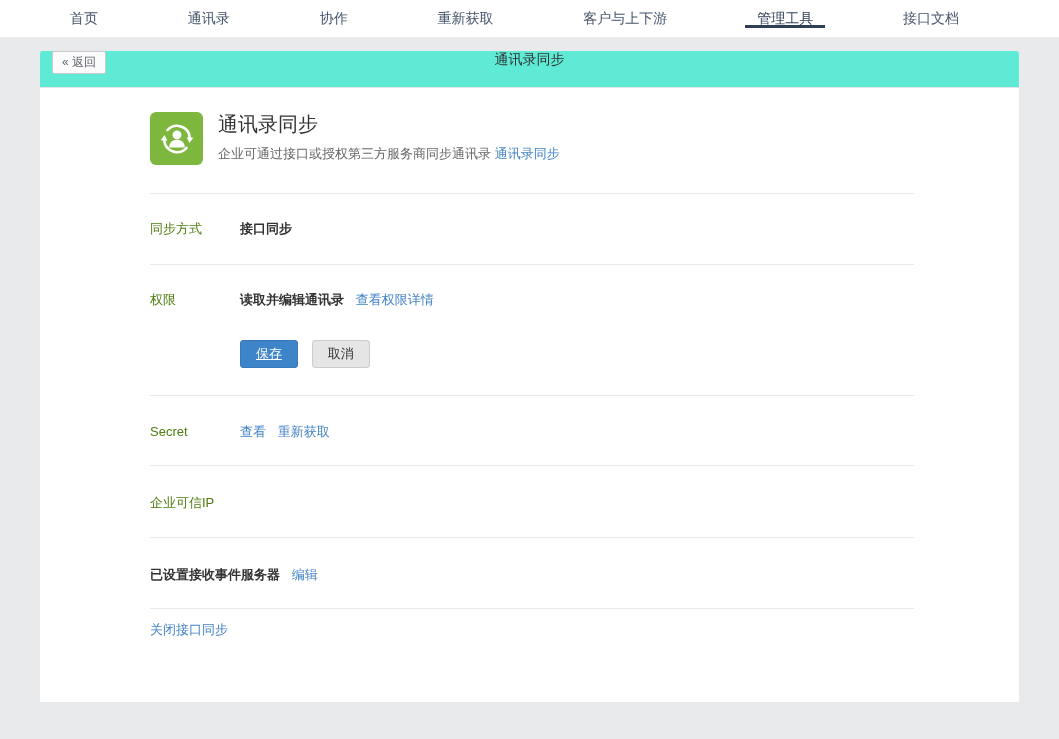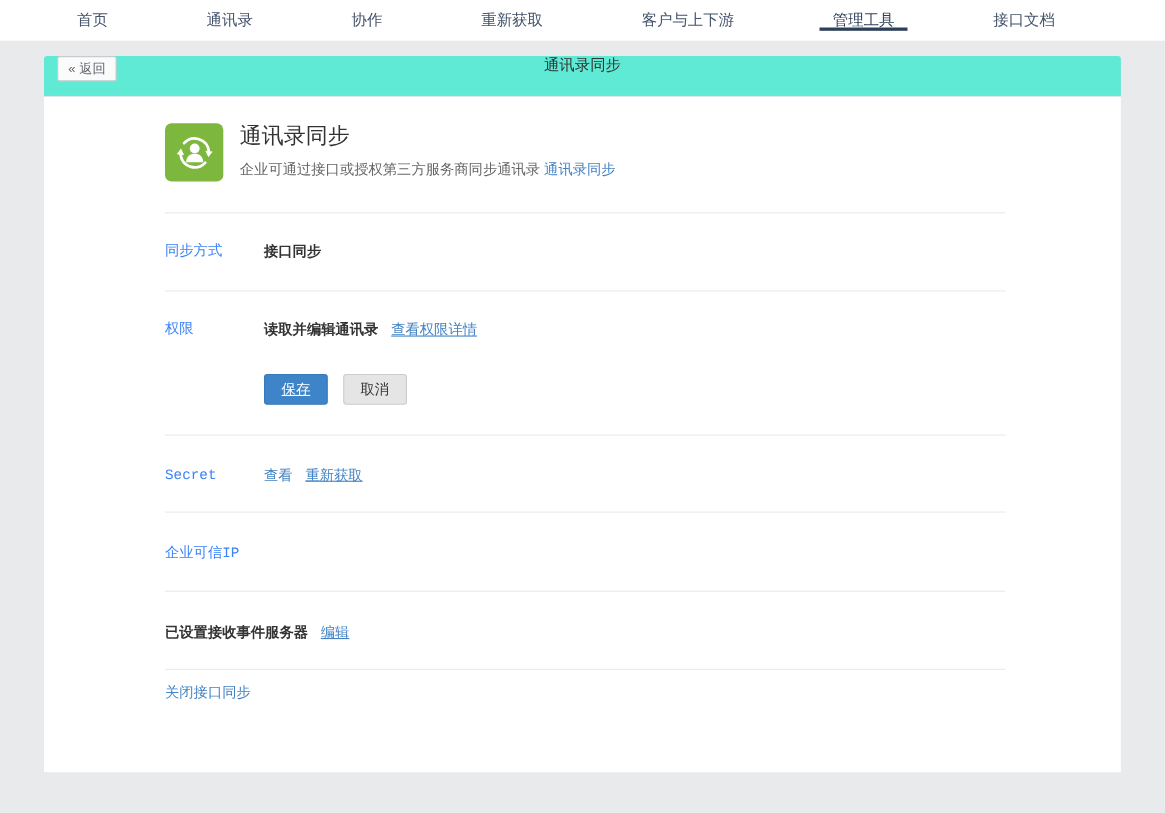--- a/index.html
+++ b/index.html
@@ -63,21 +63,21 @@
     margin-right:15px;
   }
   .app-info{padding-top:0;}
   .app-title{font-size:20px;font-weight:400;color:#333;margin:0 0 9px;line-height:24px;}
   .app-desc{font-size:13px;color:#666;line-height:17px;}
   .link{color:var(--link-blue);cursor:pointer;text-decoration:none;}
   .divider{border:none;border-top:1px solid #e9e9e9;margin:0;}
   .div-1{margin-top:28px;}
   
   .row{display:flex;font-size:13px;line-height:17px;}
-  .row-label{width:90px;flex:none;color:#3b82f6;font-family:Liberation Mono, monospace;}
+  .row-label{width:90px;flex:none;color:#4d7c0f;}
   .row-value{color:#333;}
   .strong{font-weight:bold;color:#333;}
   .sec-sync{padding:26px 0 27px;}
   .sec-perm{padding:26px 0 27px;}
   .panel{
     background:#f6f6f8;margin-top:13px;
     padding:13px 16px 15px;
   }
   .panel-check{display:flex;align-items:center;font-size:13px;color:#333;}
   .panel-check input{margin:0 7px 0 0;width:13px;height:13px;cursor:pointer;}
@@ -87,21 +87,21 @@
     display:inline-block;font-size:13px;line-height:16px;
     padding:5px 15px;border-radius:3px;cursor:pointer;font-family:inherit;
   }
   .btn-primary{background:var(--button-blue);border:1px solid #3879b9;color:#fff;text-decoration:underline;}
   .btn-default{background:#e5e5e5;border:1px solid #ccc;color:#333;margin-left:10px;}
   .sec-secret{padding:27px 0 25px;}
   .sec-ip{padding:28px 0 26px;gap:24px;}
   .ip-desc{font-size:12px;color:#999;margin-top:8px;}
   .sec-event{padding:28px 0 24px;font-size:13px;}
   .sec-close{margin-top:12px;font-size:13px;}
-  .ml8{margin-left:8px;text-decoration:underline;}
+  .ml8{margin-left:8px;}
   .ml12{margin-left:12px;}
 </style>
 </head>
 <body>
 
 <div class="topnav">
   <div class="nav-item">
       <span>首页</span>
     </div>
   <div class="nav-item">

